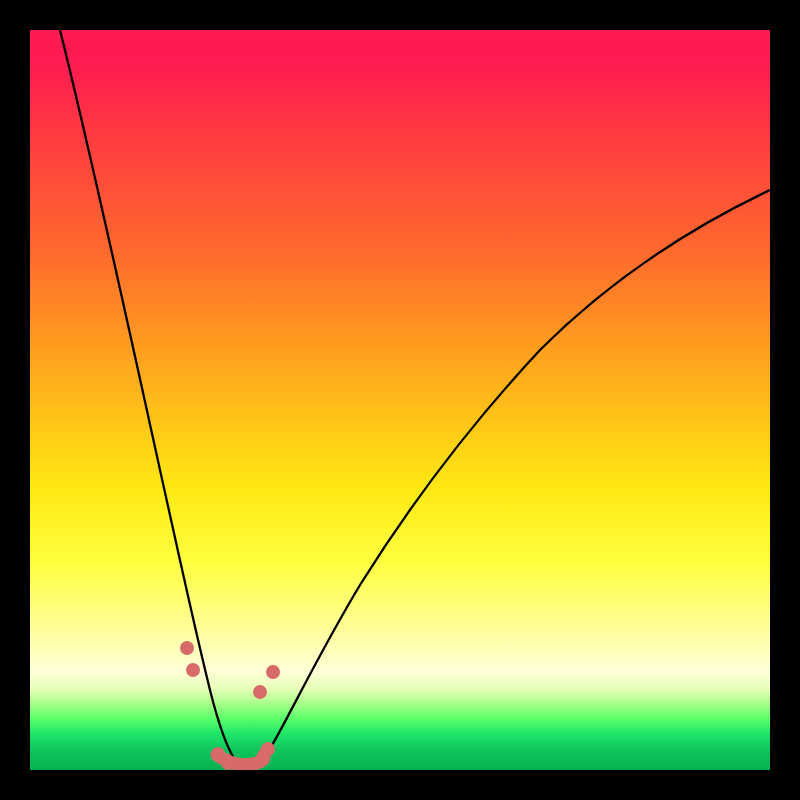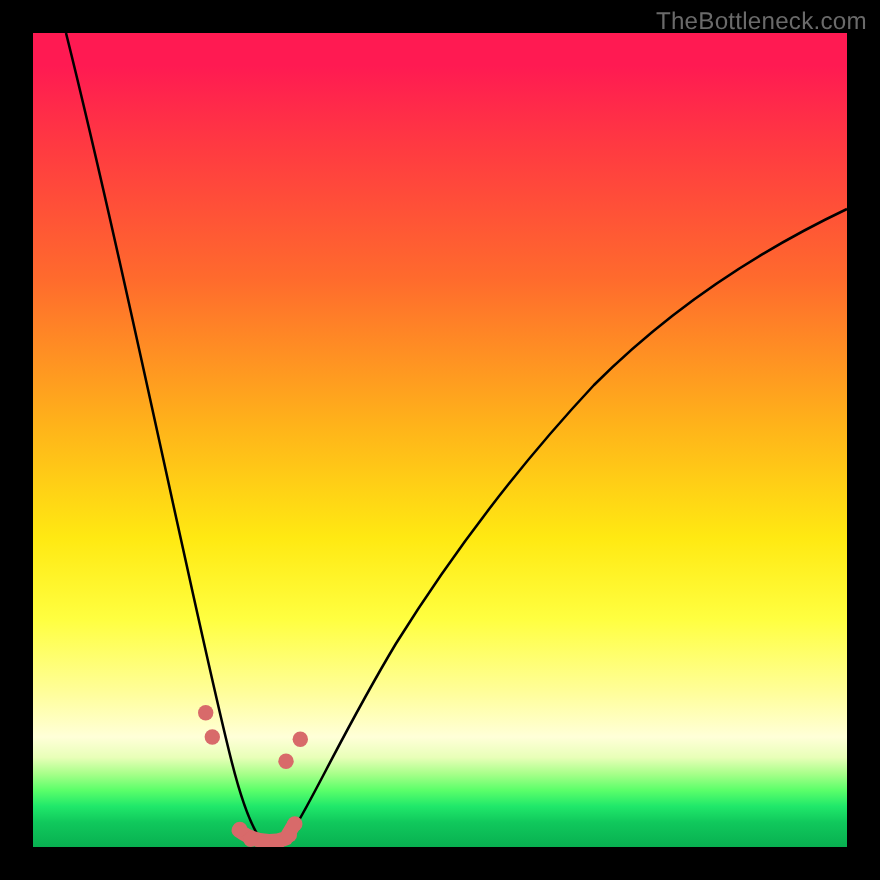--- a/index.html
+++ b/index.html
@@ -81,21 +81,20 @@
     stroke-width: 13;
     stroke-linecap: round;
     fill: none;
   }
 </style>
 </head>
 <body>
 
 <div class="frame">
 
-  <div class="watermark">TheBottleneck.com</div>
 
   <div class="plot">
     <div class="gradient"></div>
 
     <svg class="curves" viewBox="0 0 740 740" preserveAspectRatio="none">
 
       <path class="curve" d="M 30 0
                C 60 120, 95 280, 130 440
                C 150 530, 165 600, 180 660
                C 188 692, 196 716, 205 730

